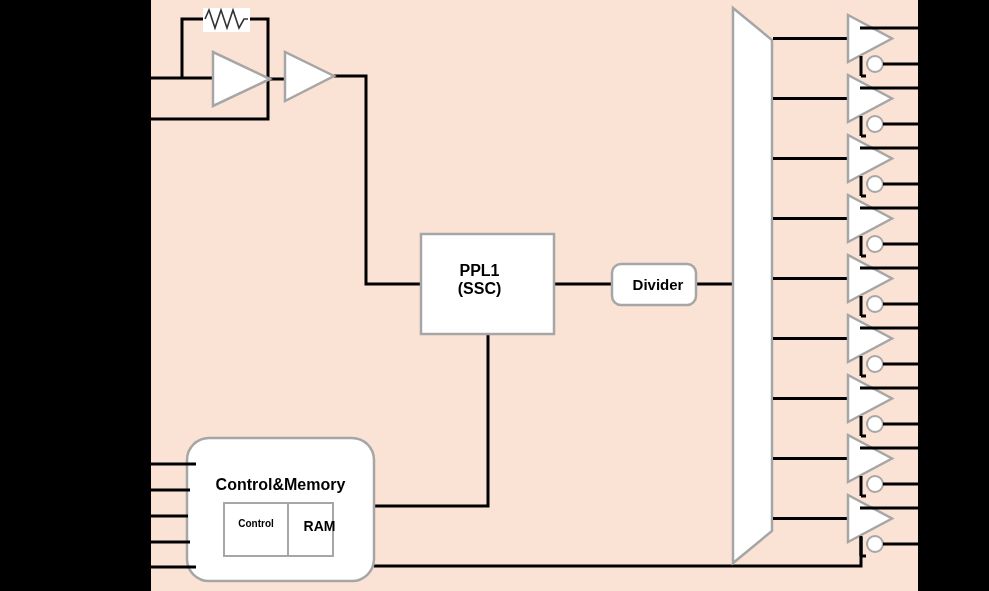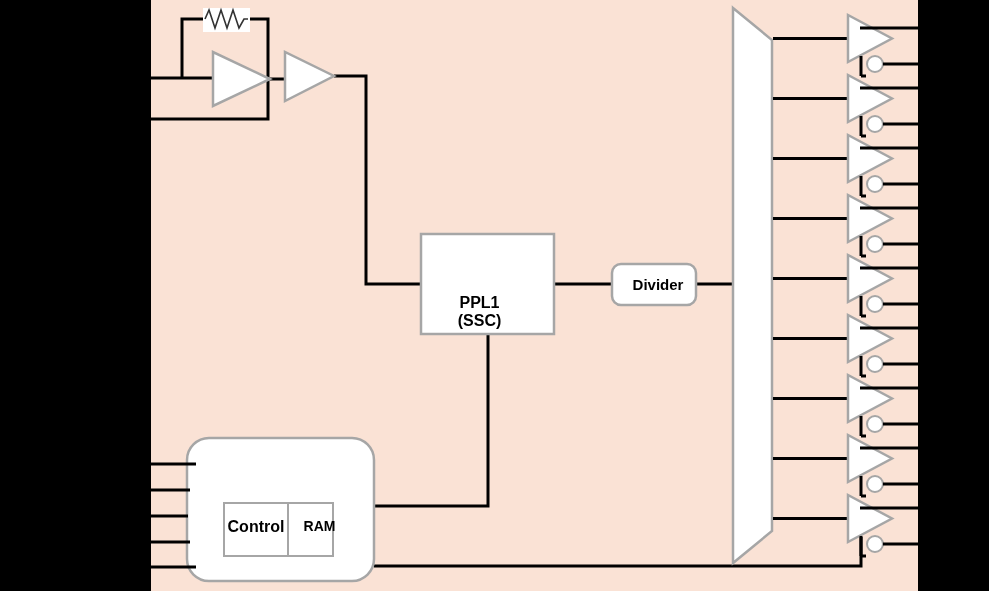--- a/index.html
+++ b/index.html
@@ -35,33 +35,32 @@
     color: #000000;
     font-weight: bold;
     text-align: center;
     line-height: 1.15;
     white-space: pre-line;
     pointer-events: none;
   }
   #lbl-ppl1 {
     left: 421px; top: 262px; width: 117px;
     font-size: 16px;
-    margin-top: 32px;
   }
   #lbl-divider {
     left: 612px; top: 276px; width: 92px;
     font-size: 15px;
   }
   #lbl-cm {
     left: 188px; top: 476px; width: 185px;
     font-size: 16px;
   }
   #lbl-control {
     left: 224px; top: 518px; width: 64px;
-    font-size: 16px;
+    font-size: 10px;
   }
   #lbl-ram {
     left: 289px; top: 518px; width: 61px;
     font-size: 14px;
   }
 </style>
 </head>
 <body>
 
 <div id="root">
@@ -200,16 +199,17 @@
           <circle cx="875" cy="544" r="8" fill="#ffffff" stroke="#a6a6a6" stroke-width="2"></circle>
           <path d="M 883 544 L 918 544" stroke="#000000" stroke-width="3" fill="none"></path>
         </g>
       </g>
 
   </svg>
 
   <div class="lbl" id="lbl-ppl1">PPL1
 (SSC)</div>
   <div class="lbl" id="lbl-divider">Divider</div>
+  <div class="lbl" id="lbl-cm">Control&amp;Memory</div>
   <div class="lbl" id="lbl-control">Control</div>
   <div class="lbl" id="lbl-ram">RAM</div>
 
 </div>
 
 </body></html>

